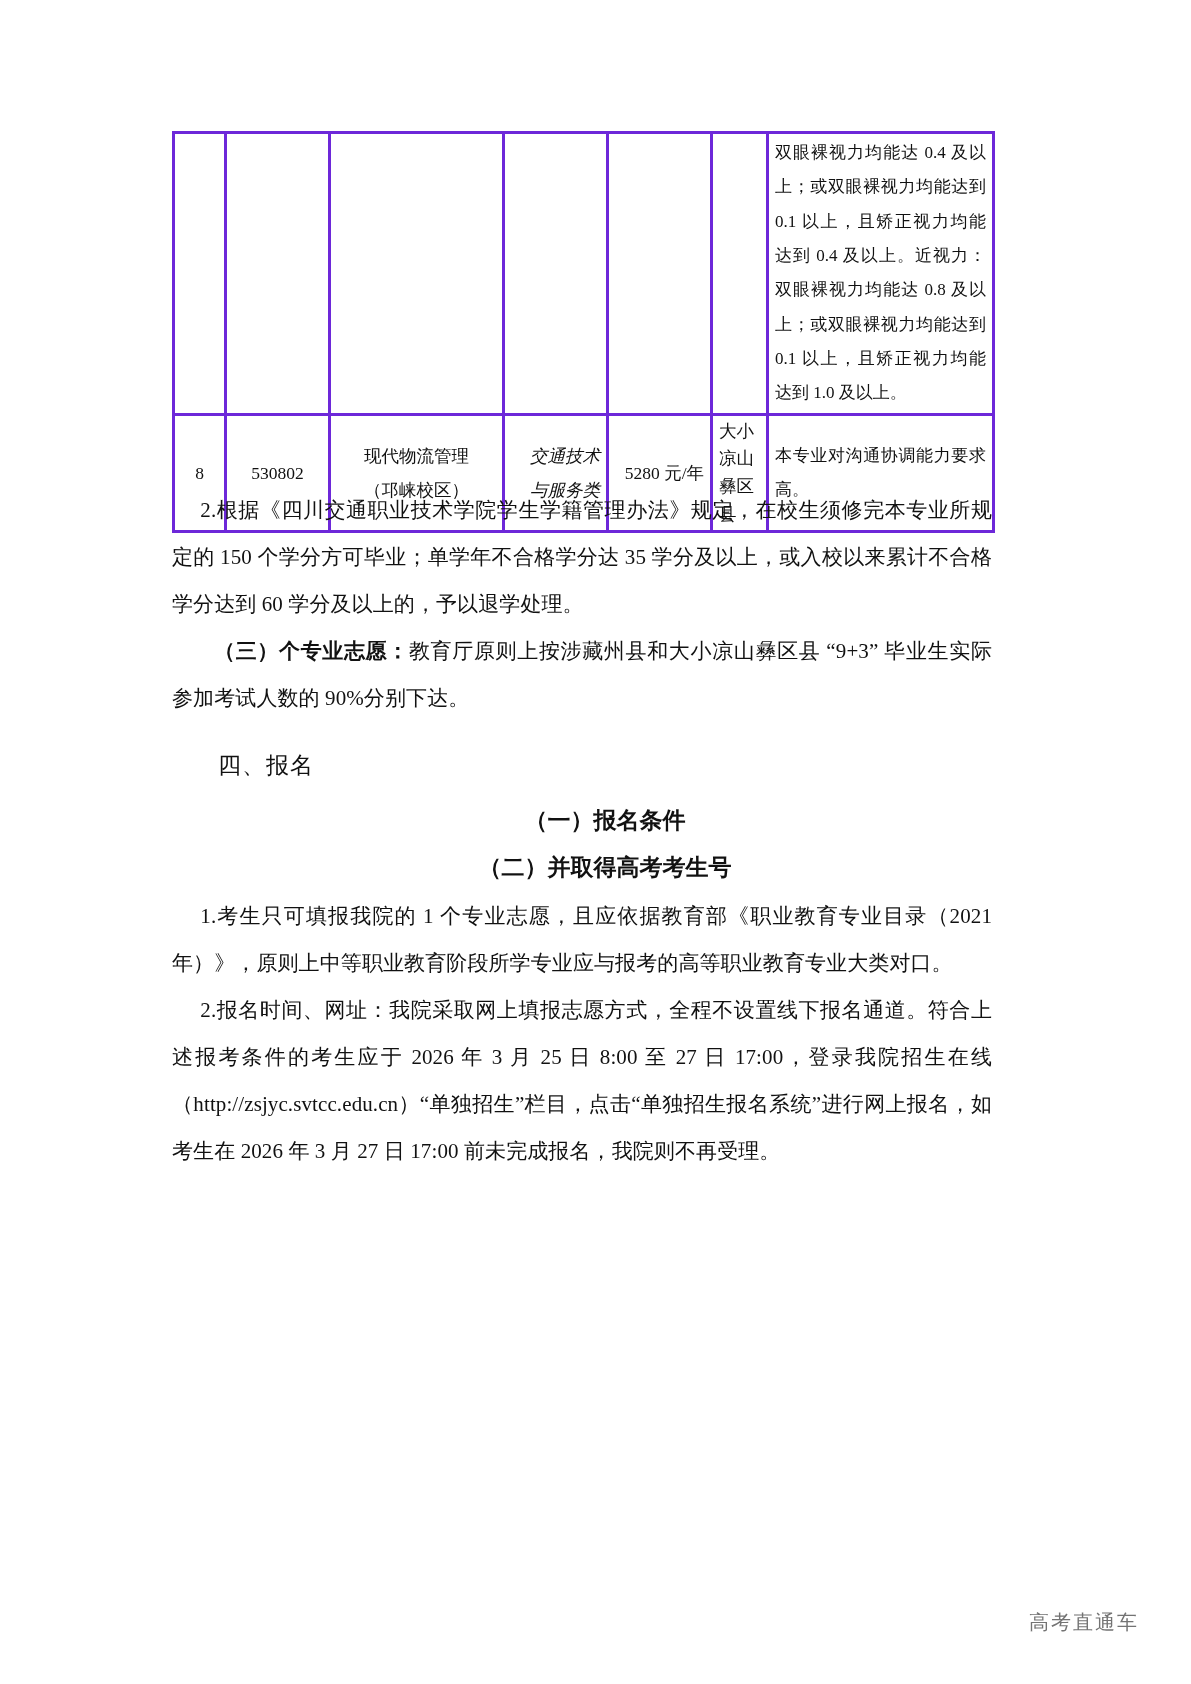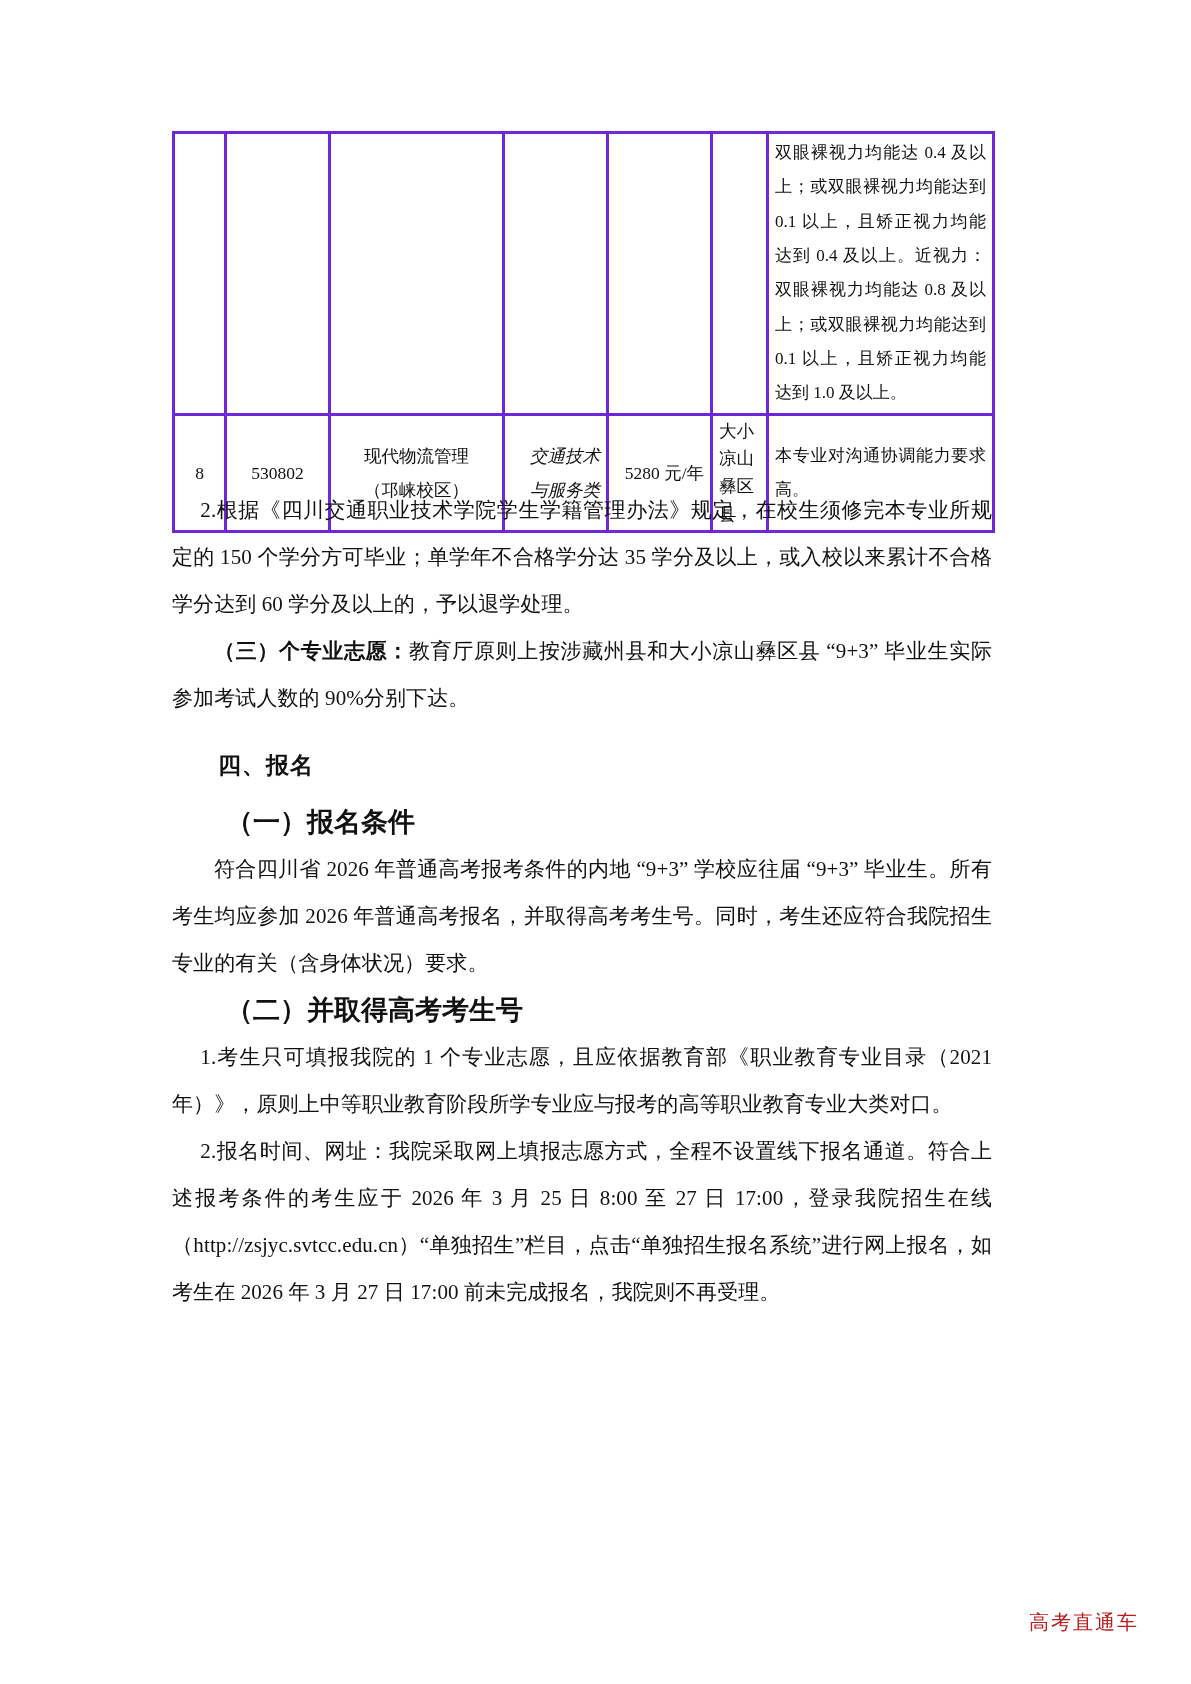--- a/index.html
+++ b/index.html
@@ -78,47 +78,48 @@
     text-justify: inter-ideograph;
     letter-spacing: 0.1px;
   }
   p.indent1 { text-indent: 2em; }
   p.indent-note { text-indent: 1.35em; }
 
   h2.sec {
     margin: 0;
     font-size: 23px;
     line-height: 47px;
-    font-weight: bold;
+    font-weight: normal;
     font-family: "DejaVu Sans", "Liberation Sans", sans-serif;
     text-indent: 2em;
     letter-spacing: 1px;
   }
   h3.subsec {
     margin: 0;
-    font-size: 27px;
+    font-size: 23px;
     line-height: 47px;
     font-weight: bold;
-    font-family: Liberation Sans, sans-serif;
+    font-family: Liberation Mono, monospace;
     text-indent: 2em;
+    text-align: center;
   }
   .bold-lead {
     font-weight: bold;
     font-family: "DejaVu Sans", "Liberation Sans", sans-serif;
   }
   .gap-sm { height: 10px; }
   .gap-md { height: 20px; }
 
   
   .watermark {
     position: absolute;
     right: 52px;
     bottom: 48px;
     font-size: 20px;
-    color: #b91c1c;
+    color: #737373;
     font-family: Liberation Mono, monospace;
     letter-spacing: 2px;
     white-space: nowrap;
   }
 </style>
 </head>
 <body>
 
 <div class="page">
 
@@ -172,21 +173,20 @@
     <p class="para indent1"><span class="bold-lead">（三）个专业志愿：</span><span>教育厅原则上按涉藏州县和大小凉山彝区县 “9+3” 毕业生实际参加考试人数的 90%分别下达。</span></p>
 
     <div class="gap-md"></div>
 
     <h2 class="sec">四、报名</h2>
 
     <div class="gap-sm"></div>
 
     <h3 class="subsec">（一）报名条件</h3>
 
-    <p class="para indent1">符合四川省 2026 年普通高考报考条件的内地 “9+3” 学校应往届 “9+3” 毕业生。所有考生均应参加 2026 年普通高考报名，并取得高考考生号。同时，考生还应符合我院招生专业的有关（含身体状况）要求。</p>
 
     <h3 class="subsec">（二）并取得高考考生号</h3>
 
     <p class="para indent-note">1.考生只可填报我院的 1 个专业志愿，且应依据教育部《职业教育专业目录（2021 年）》，原则上中等职业教育阶段所学专业应与报考的高等职业教育专业大类对口。</p>
 
     <p class="para indent-note">2.报名时间、网址：我院采取网上填报志愿方式，全程不设置线下报名通道。符合上述报考条件的考生应于 2026 年 3 月 25 日 8:00 至 27 日 17:00，登录我院招生在线（http://zsjyc.svtcc.edu.cn）“单独招生”栏目，点击“单独招生报名系统”进行网上报名，如考生在 2026 年 3 月 27 日 17:00 前未完成报名，我院则不再受理。</p>
 
   </div>
 
   <div class="watermark">高考直通车</div>

